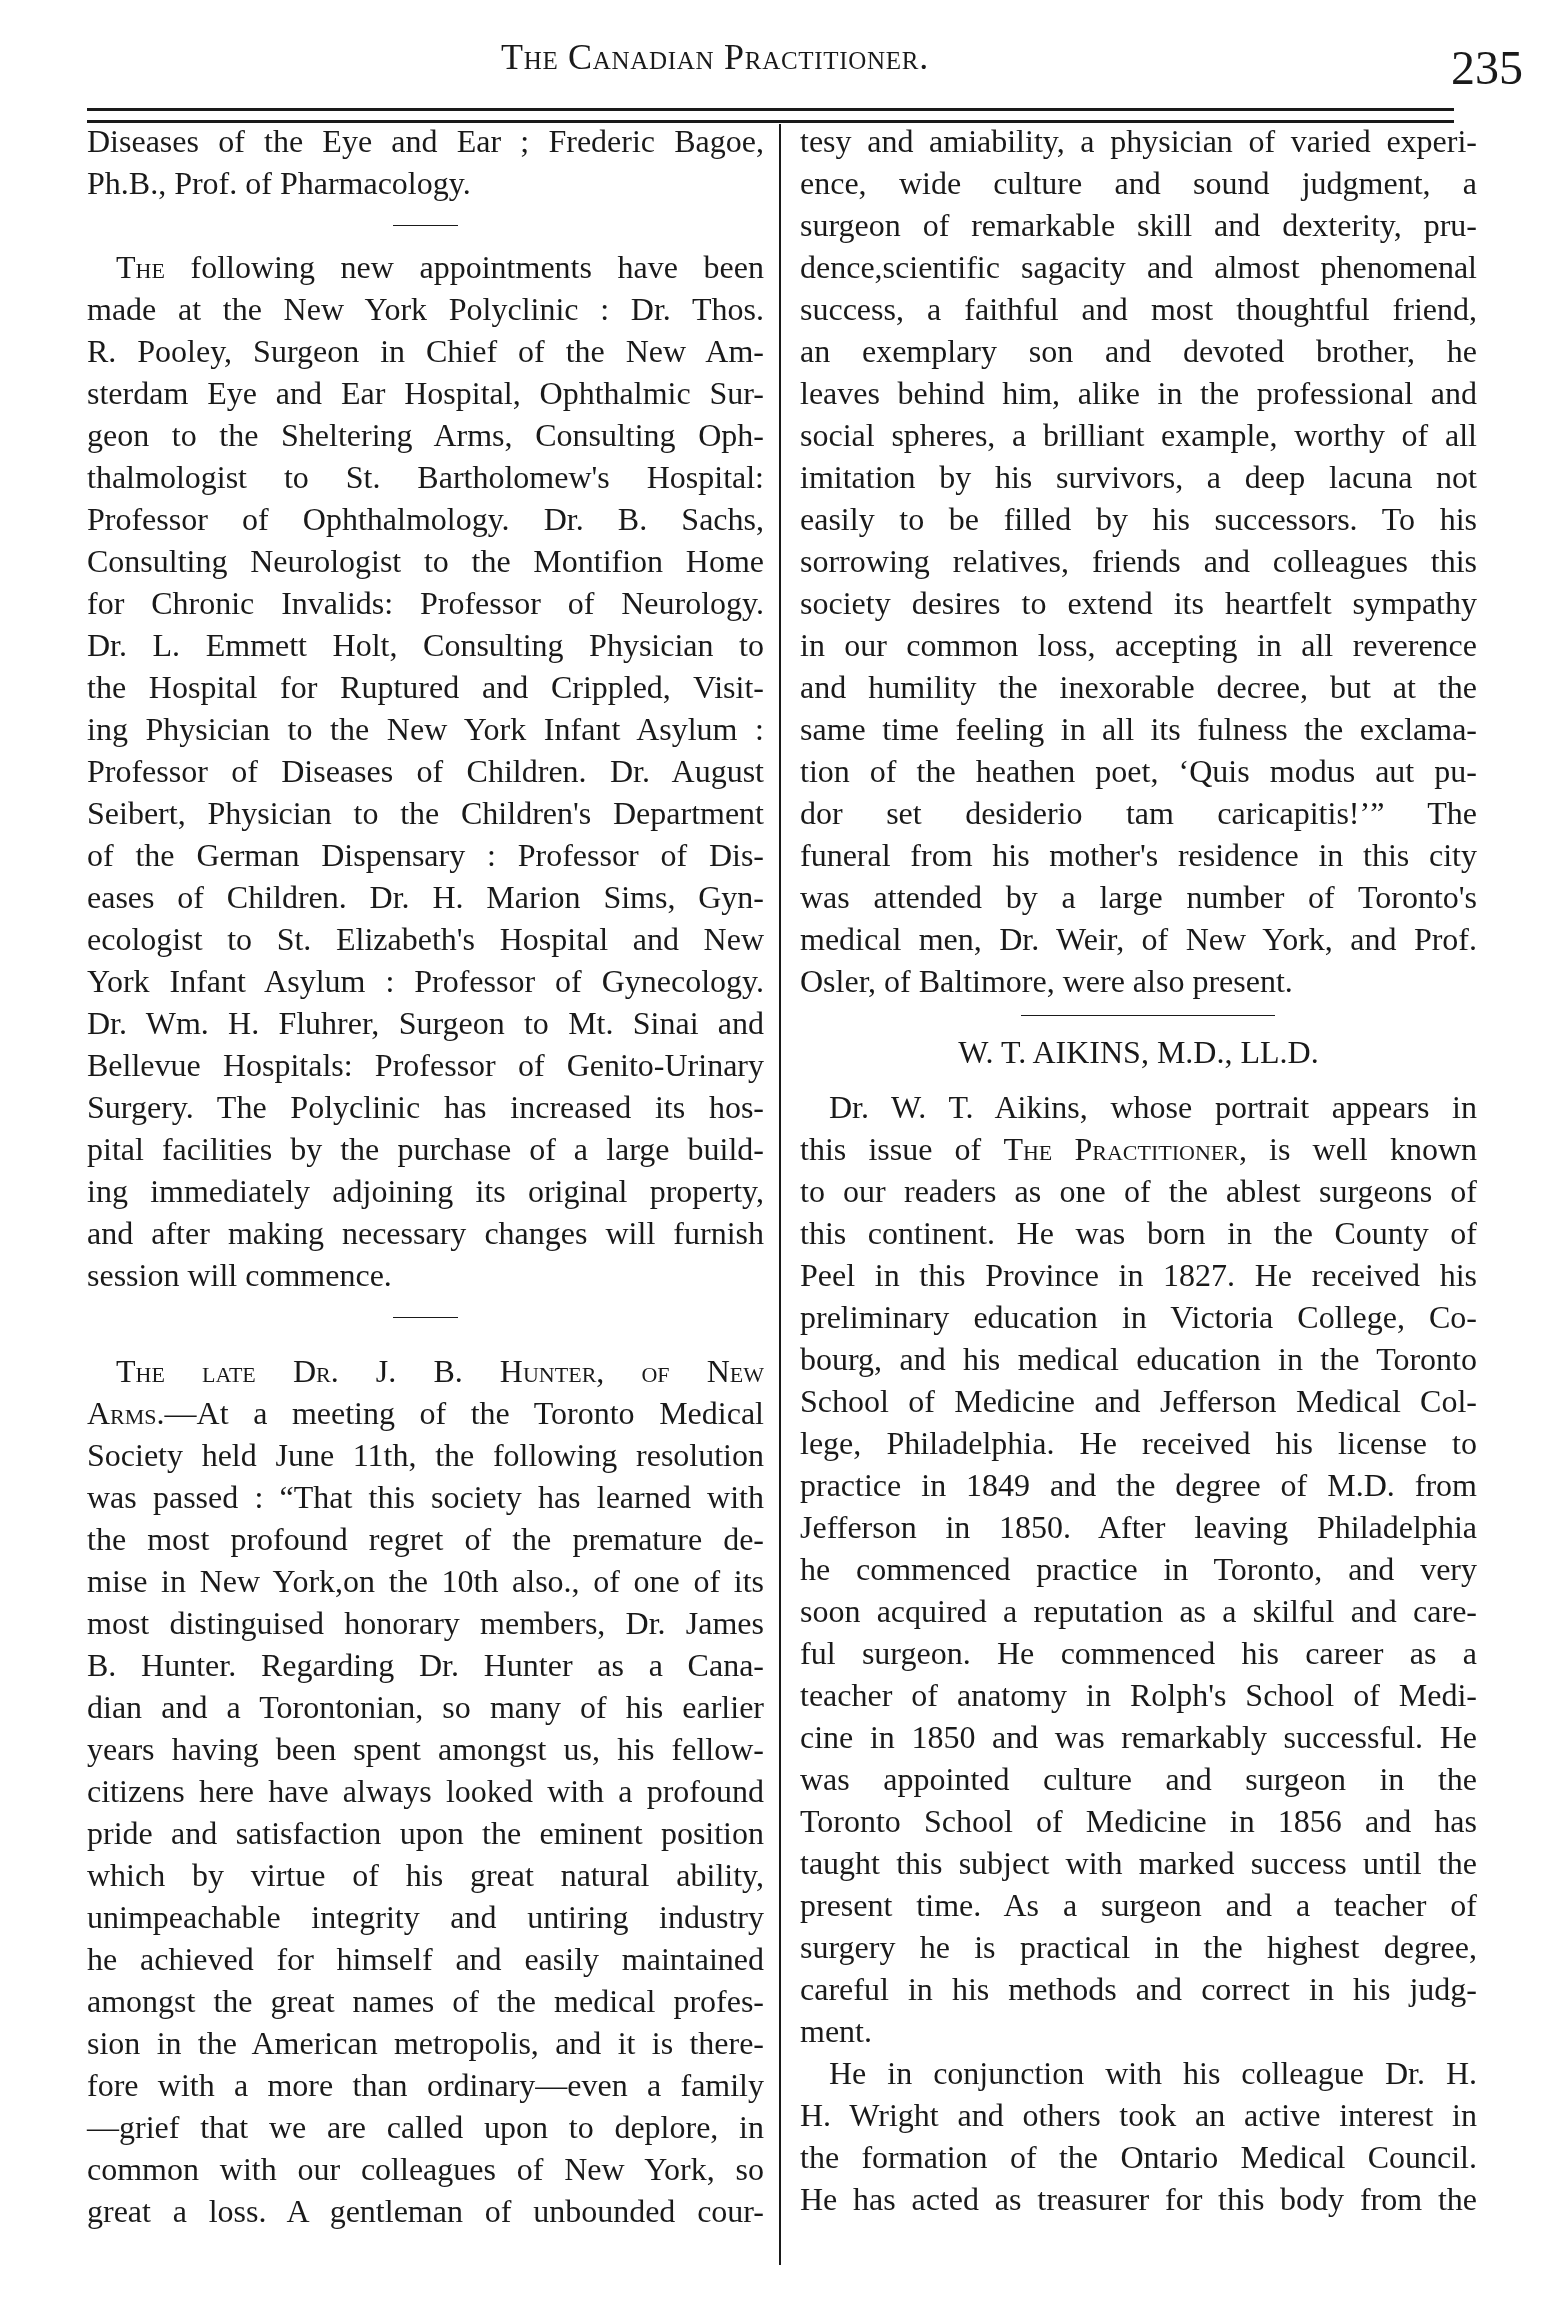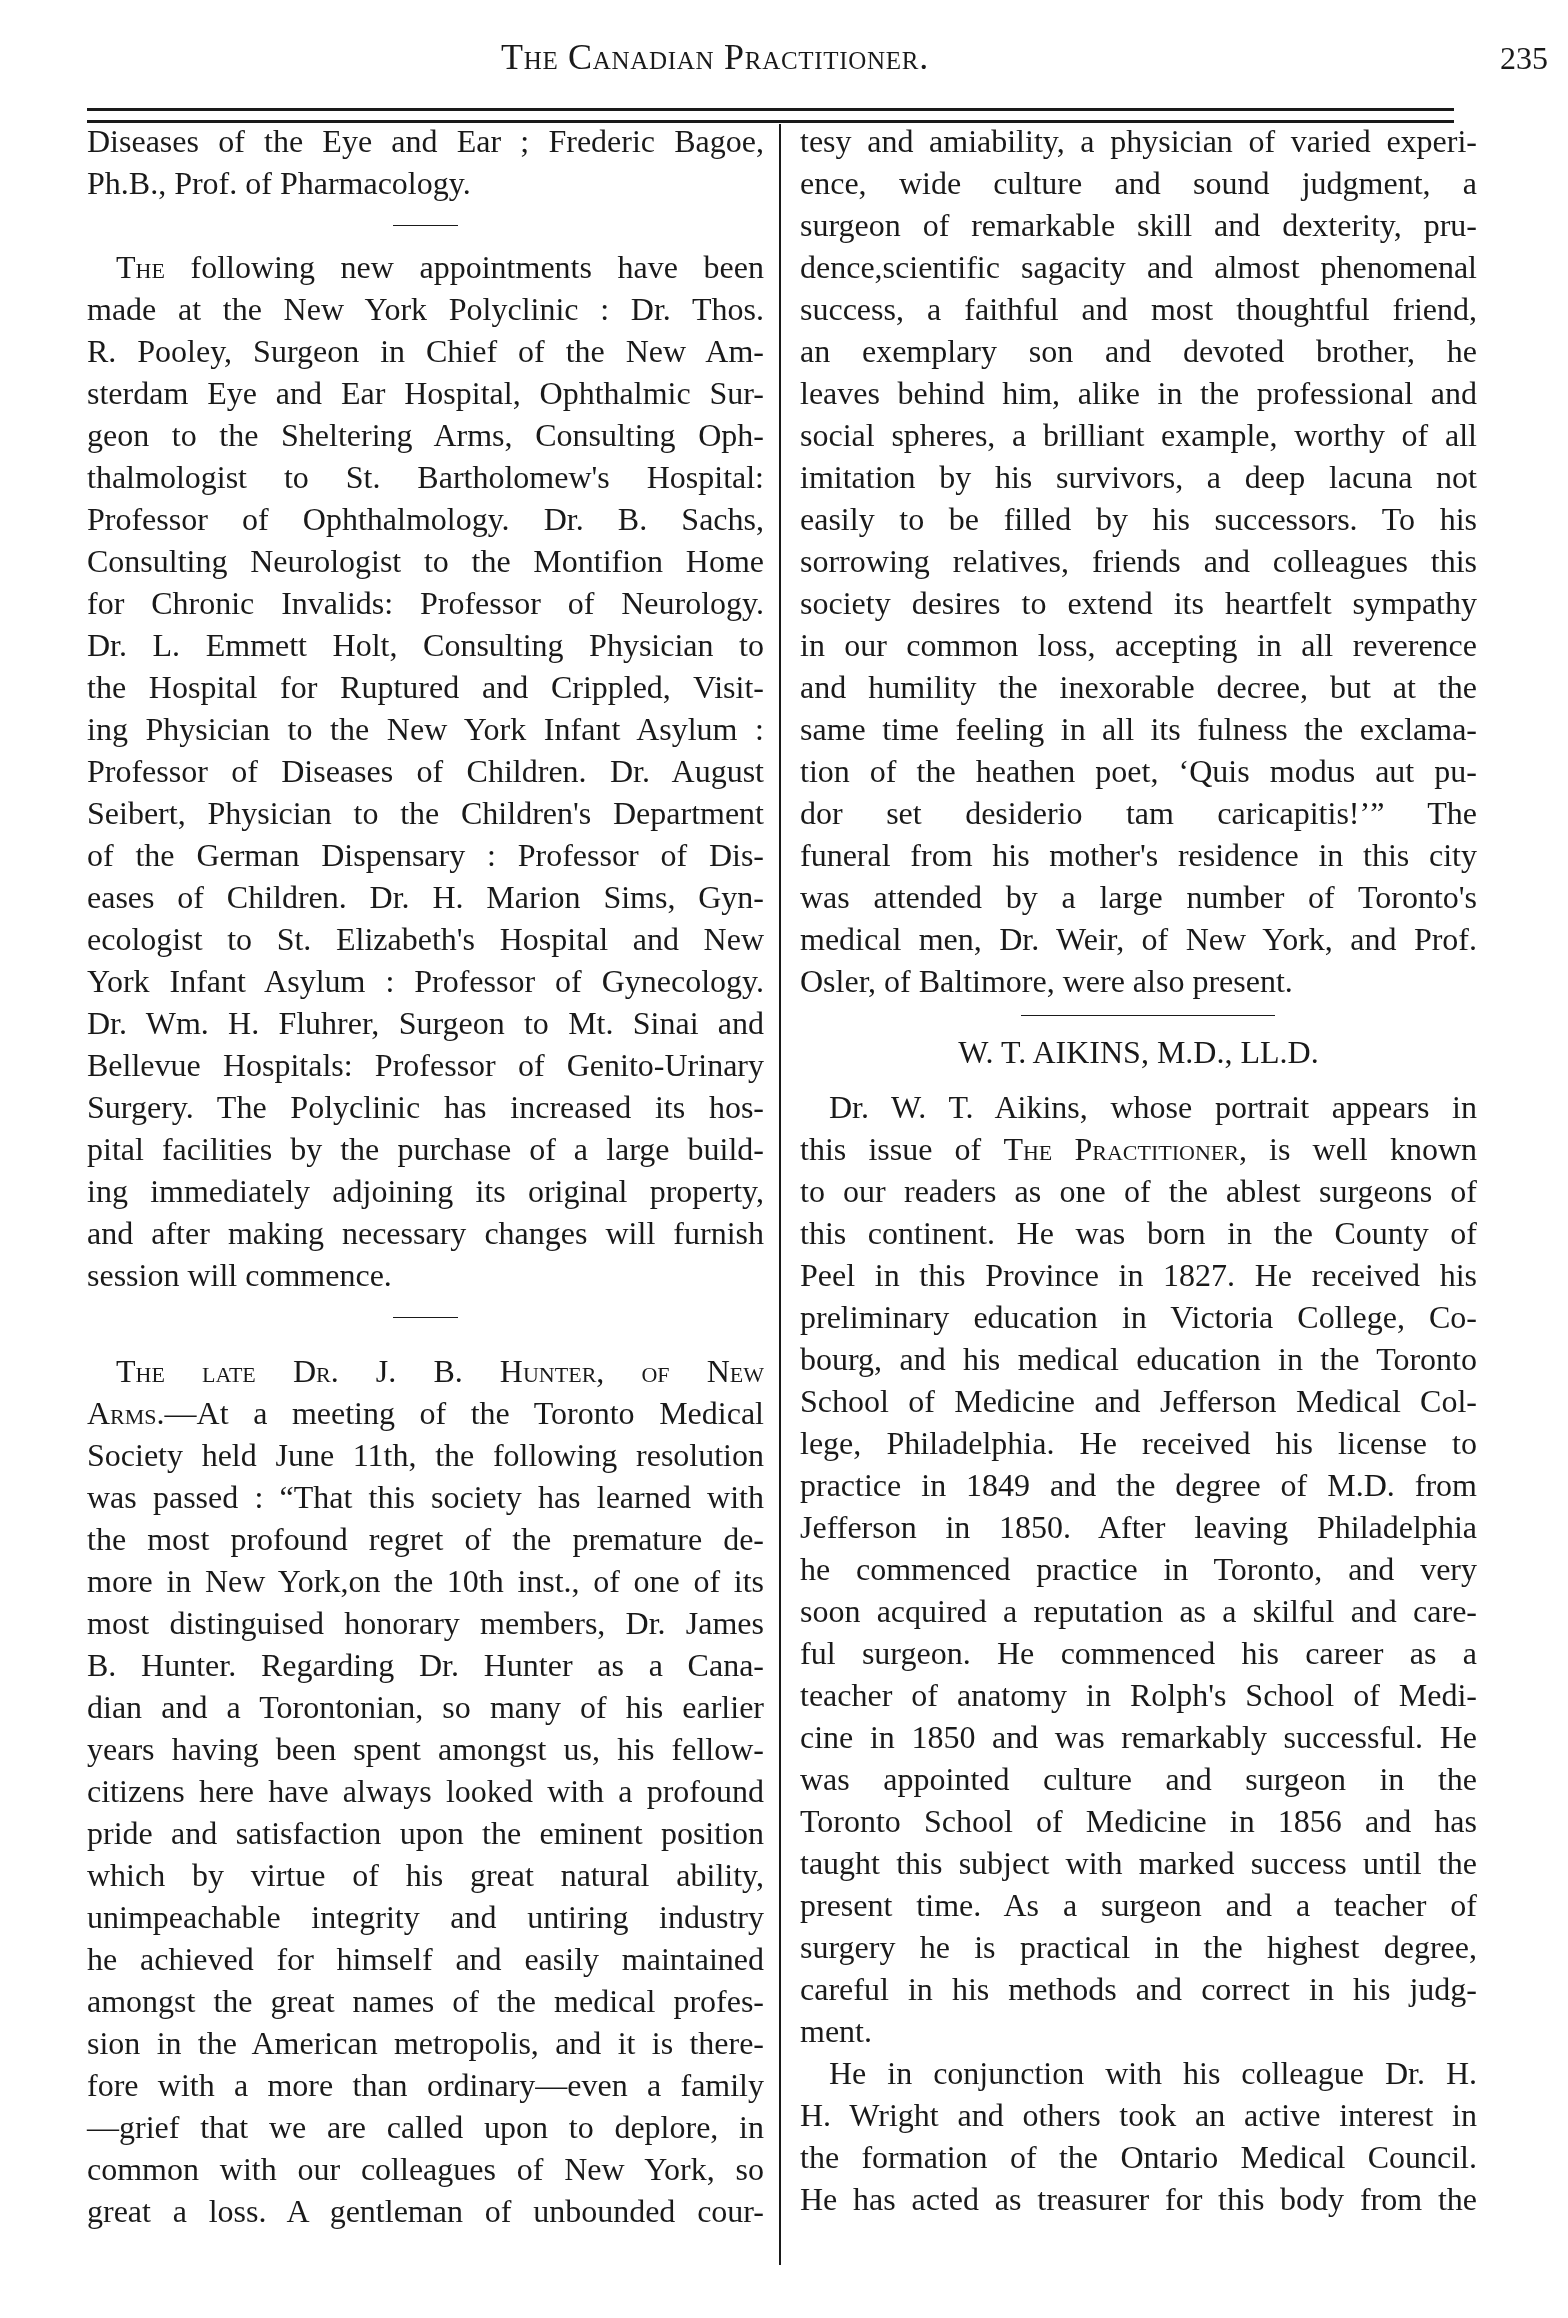--- a/index.html
+++ b/index.html
@@ -1,21 +1,21 @@
 <!DOCTYPE html>
 <html style="font-size:10.4px"><head>
 <meta charset="utf-8">
 <style>
   html, body { margin:0; padding:0; background:#ffffff; }
   body { width:1569px; height:2319px; position:relative; overflow:hidden;
          font-family:"Liberation Serif","DejaVu Serif",serif; color:#1a1a1a; }
   .header { position:absolute; left:0; top:0; width:1496px; height:104px; }
   .running-title { position:absolute; left:501px; top:36px; font-size:36px; letter-spacing:0.7px;
                    font-variant:small-caps; white-space:nowrap; }
-  .page-number { position:absolute; left:1500px; top:40px; font-size:32px; }
+  .page-number { position:absolute; left:1451px; top:40px; font-size:48px; }
   .rule { position:absolute; left:87px; width:1367px; height:2.6px; background:#1a1a1a; }
   .rule.r1 { top:108px; }
   .rule.r2 { top:120px; }
   .col-divider { position:absolute; left:779px; top:124px; width:2px; height:2141px; background:#1a1a1a; }
   .column { position:absolute; top:120px; width:677px; font-size:32px; line-height:42px; }
   .column.left { left:87px; }
   .column.right { left:800px; }
   .line { display:block; white-space:nowrap; text-align:justify; text-align-last:justify; height:42px; }
   .line.last { text-align-last:left; }
   .line.indent { padding-left:29px; box-sizing:border-box; }
@@ -74,21 +74,21 @@
   </div>
   <div class="gap">
       <div class="short-rule small"></div>
     </div>
   <div>
     <span class="line indent sc">The late Dr. J. B. Hunter, of New</span>
     <span class="line"><span class="sc">Arms.</span><span>—At a meeting of the Toronto Medical</span></span>
     <span class="line">Society held June 11th, the following resolution</span>
     <span class="line">was passed : “That this society has learned with</span>
     <span class="line">the most profound regret of the premature de-</span>
-    <span class="line">more in New York,on the 10th inst., of one of its</span>
+    <span class="line">mise in New York,on the 10th also., of one of its</span>
     <span class="line">most distinguised honorary members, Dr. James</span>
     <span class="line">B. Hunter. Regarding Dr. Hunter as a Cana-</span>
     <span class="line">dian and a Torontonian, so many of his earlier</span>
     <span class="line">years having been spent amongst us, his fellow-</span>
     <span class="line">citizens here have always looked with a profound</span>
     <span class="line">pride and satisfaction upon the eminent position</span>
     <span class="line">which by virtue of his great natural ability,</span>
     <span class="line">unimpeachable integrity and untiring industry</span>
     <span class="line">he achieved for himself and easily maintained</span>
     <span class="line">amongst the great names of the medical profes-</span>

